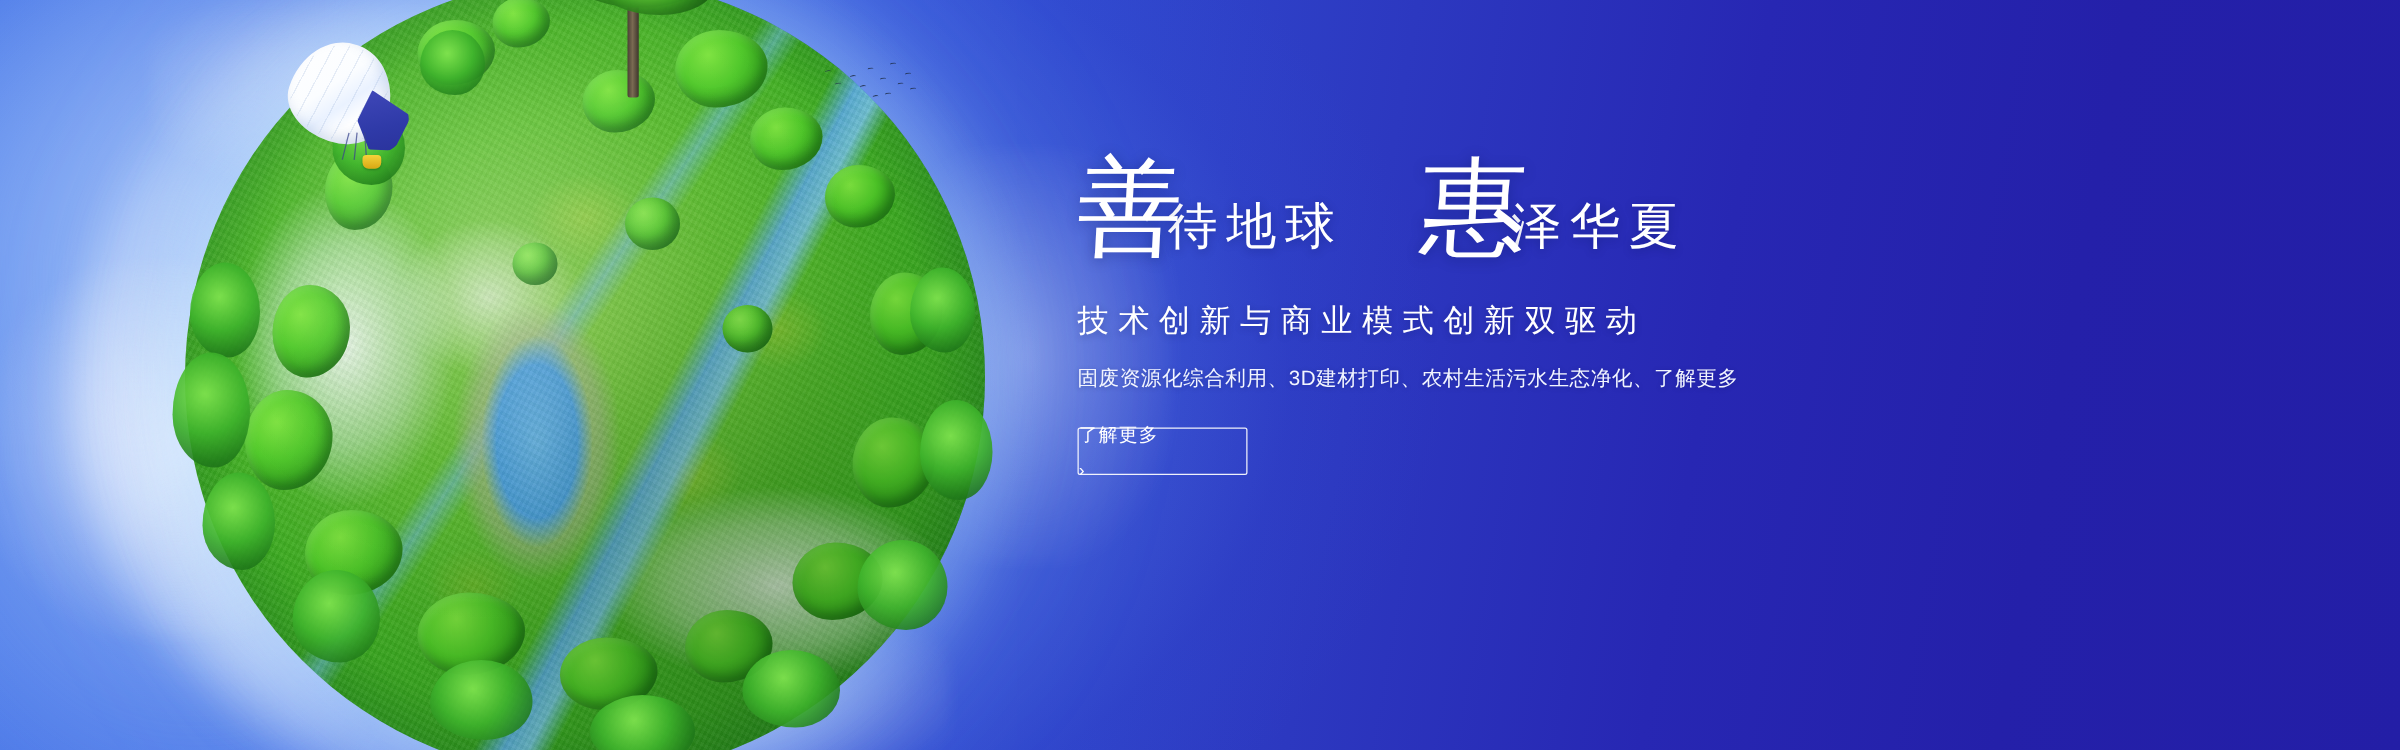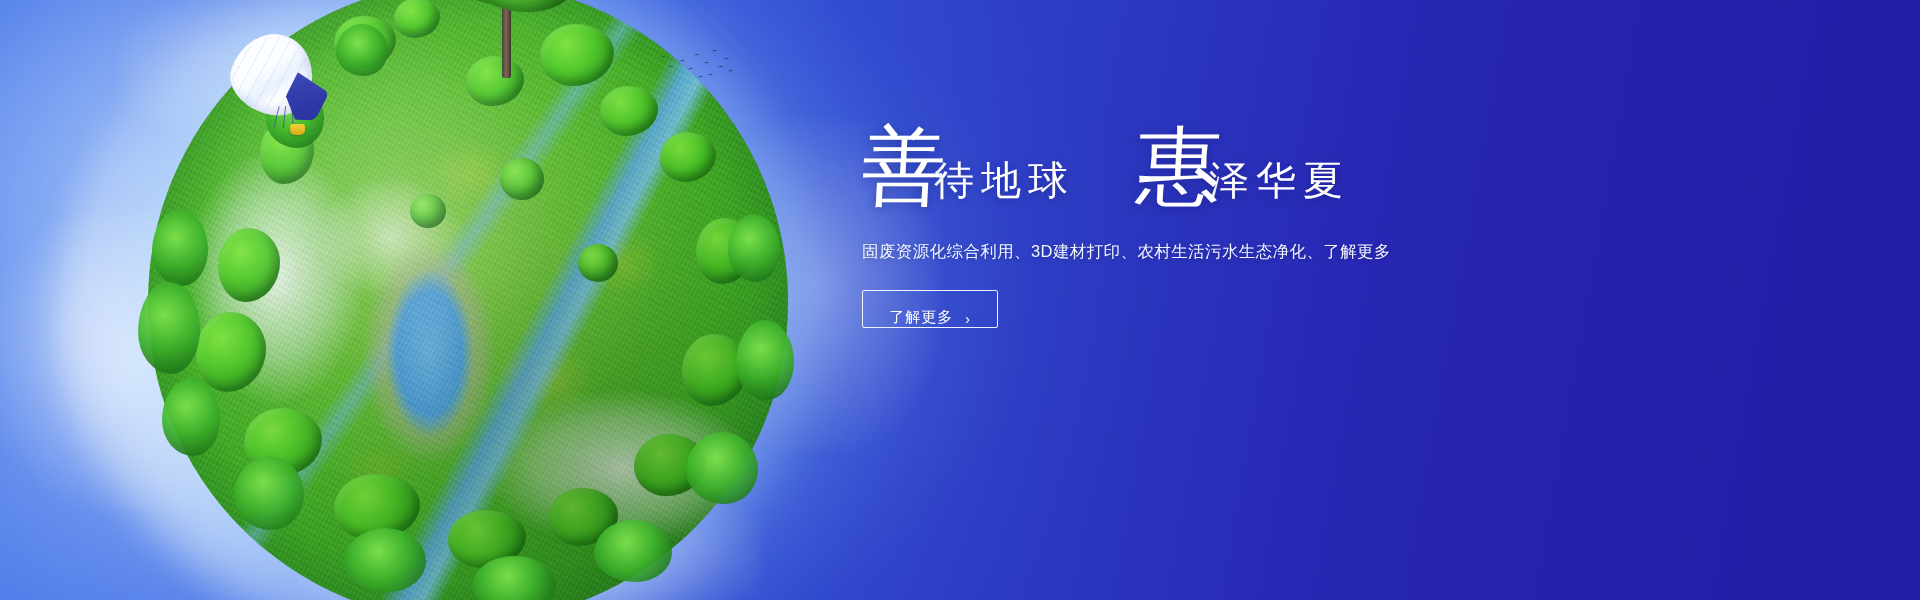--- a/index.html
+++ b/index.html
@@ -267,33 +267,34 @@
     margin-top:20px;
     font-size:16.5px;
     line-height:1.35;
     letter-spacing:0.4px;
     color:#f2f5ff;
     text-shadow:0 1px 4px rgba(10,20,80,0.28);
   }
 
   .cta {
     display:inline-flex;
-    align-items:flex-end;
+    align-items:flex-start;
     justify-content:center;
     gap:12px;
     margin-top:28px;
     width:136px; height:38px;
     border:1px solid rgba(255,255,255,0.92);
     border-radius:2px;
     background:transparent;
     color:#ffffff;
     font-size:15px;
     letter-spacing:1px;
     cursor:pointer;
     font-family:"Liberation Sans", sans-serif;
+    flex-direction:column;
   }
   .cta .chev {
     font-size:14px;
     line-height:1;
     font-weight:400;
     transform:translateY(-1px);
   }
 </style>
 </head>
 <body>
@@ -388,20 +389,21 @@
 
     <div class="headline">
       <span class="phrase">
         <span class="big-char">善</span><span class="rest-chars">待地球</span>
       </span>
       <span class="phrase">
         <span class="big-char">惠</span><span class="rest-chars">泽华夏</span>
       </span>
     </div>
 
+    <div class="subtitle">技术创新与商业模式创新双驱动</div>
 
     <div class="tagline">固废资源化综合利用、3D建材打印、农村生活污水生态净化、了解更多</div>
 
     <button class="cta">
       <span>了解更多</span>
       <span class="chev">›</span>
     </button>
 
   </div>
 </div>

